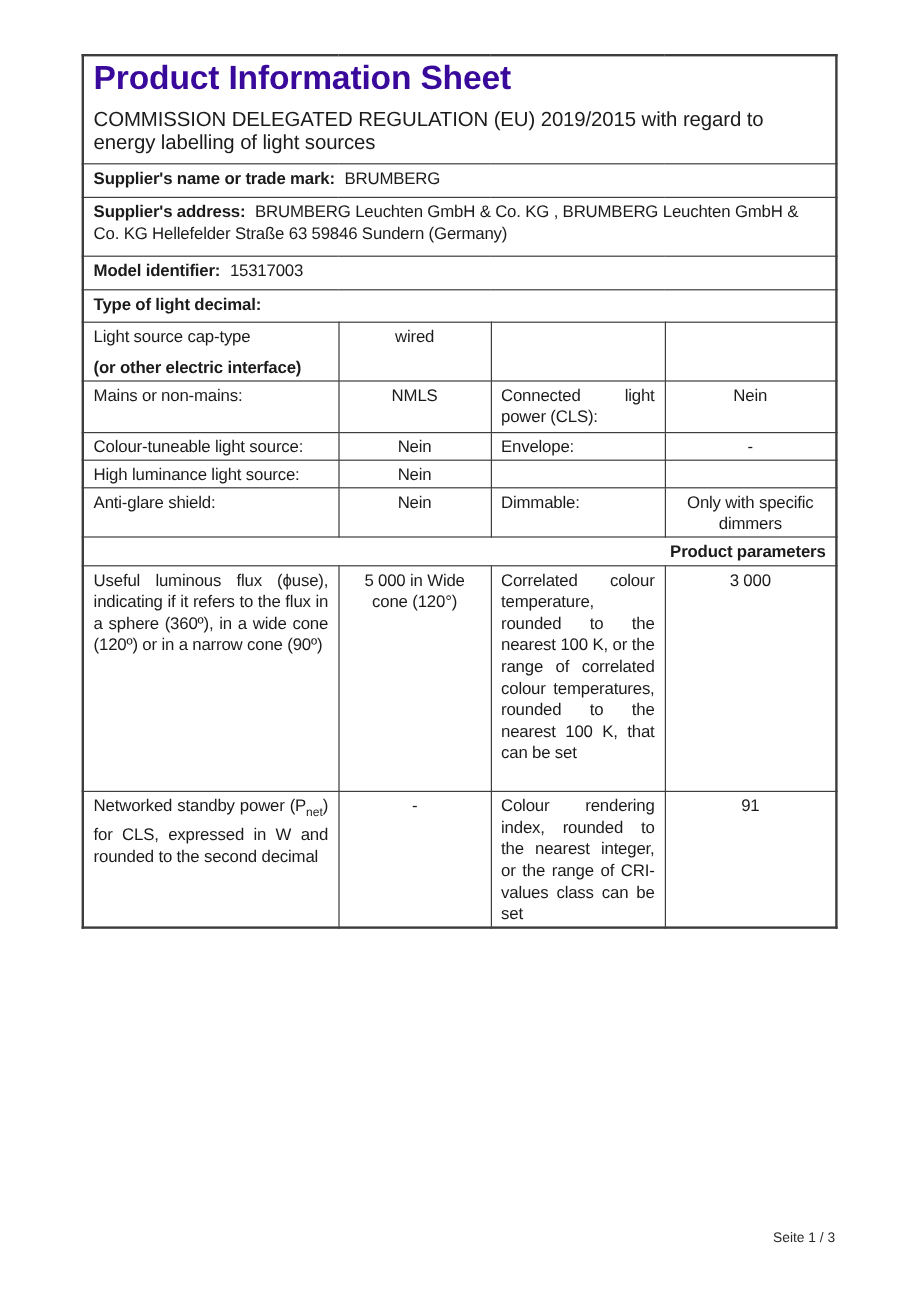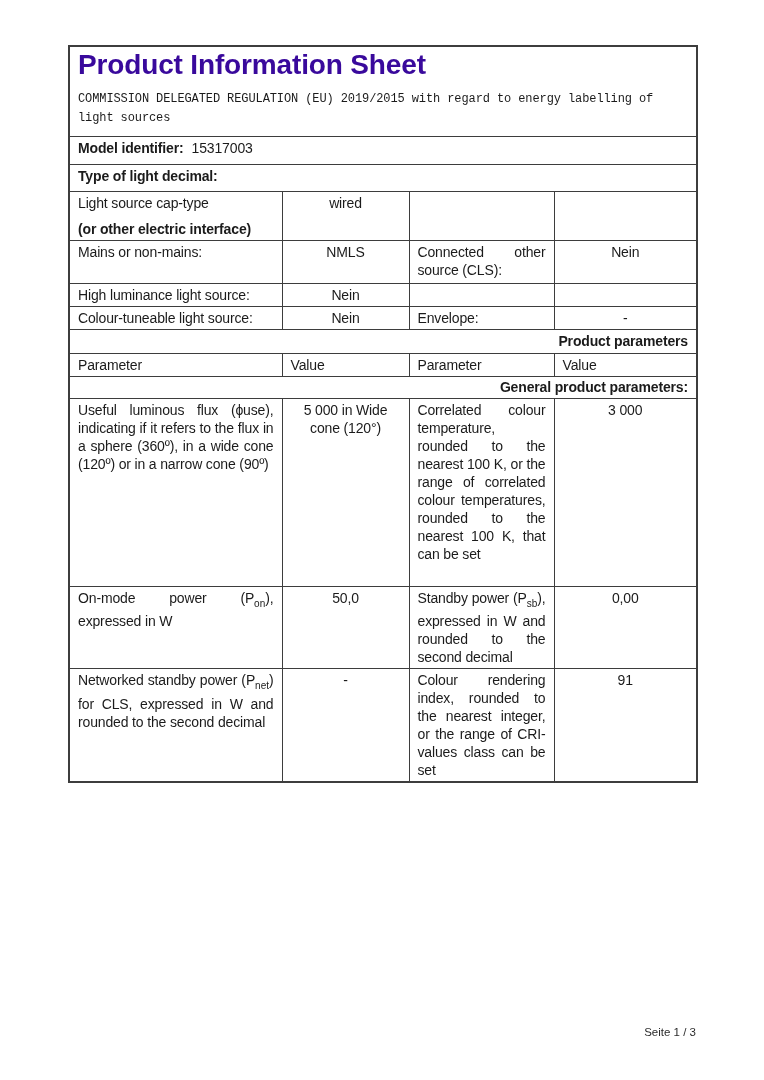--- a/index.html
+++ b/index.html
@@ -32,24 +32,23 @@
   }
   
   td.title-cell { padding: 8px 10px 6px 10px; }
   .doc-title {
     font-size: 28px;
     font-weight: bold;
     line-height: 32px;
     margin-bottom: 9px;
   }
   .doc-subtitle {
-    font-size: 12px;
+    font-size: 17px;
     line-height: 19px;
     letter-spacing: -0.1px;
-    font-family: Liberation Mono, monospace;
   }
   
   td.info-cell { padding-top: 5px; }
   .lbl { font-weight: bold; }
   .lbl-val { margin-left: 8px; }
   
   td.param { text-align: justify; }
   td.value { text-align: center; padding: 2px 4px; }
   td.span-head {
     text-align: right;
@@ -80,21 +79,31 @@
     </colgroup>
 
     <tbody>
         <tr style="height:90px">
       <td colspan="4" class="title-cell">
         <div class="doc-title" style="color: rgb(57, 9, 156);">Product Information Sheet</div>
         <div class="doc-subtitle">COMMISSION DELEGATED REGULATION (EU) 2019/2015 with regard to energy labelling of light sources</div>
       </td>
     </tr>
 
+    <tr style="height:28px">
+      <td colspan="4" class="info-cell">
+        <span class="lbl">Supplier's name or trade mark:</span><span class="lbl-val">BRUMBERG</span>
+      </td>
+    </tr>
 
+    <tr style="height:49px">
+      <td colspan="4" class="info-cell">
+        <span class="lbl">Supplier's address:</span><span class="lbl-val">BRUMBERG Leuchten GmbH &amp; Co. KG , BRUMBERG Leuchten GmbH &amp; Co. KG Hellefelder Straße 63 59846 Sundern (Germany)</span>
+      </td>
+    </tr>
 
     <tr style="height:28px">
       <td colspan="4" class="info-cell">
         <span class="lbl">Model identifier:</span><span class="lbl-val">15317003</span>
       </td>
     </tr>
 
     <tr style="height:27px">
       <td colspan="4" class="info-cell">
         <span class="lbl">Type of light decimal:</span>
@@ -106,60 +115,51 @@
         <div>Light source cap-type</div>
         <div class="cap-line2">(or other electric interface)</div>
       </td>
       <td class="value">wired</td>
       <td class="param"></td>
       <td class="value"></td>
     </tr>
     <tr style="height:43px">
       <td class="param">Mains or non-mains:</td>
       <td class="value">NMLS</td>
-      <td class="param">Connected other source (CLS):</td>
+      <td class="param">Connected light power (CLS):</td>
       <td class="value">Nein</td>
+    </tr>
+    <tr style="height:22px">
+      <td class="param">Colour-tuneable light source:</td>
+      <td class="value">Nein</td>
+      <td class="param">Envelope:</td>
+      <td class="value">-</td>
     </tr>
     <tr style="height:22px">
       <td class="param">High luminance light source:</td>
       <td class="value">Nein</td>
       <td class="param"></td>
       <td class="value"></td>
     </tr>
-    <tr style="height:22px">
-      <td class="param">Colour-tuneable light source:</td>
+    <tr style="height:38px">
+      <td class="param">Anti-glare shield:</td>
       <td class="value">Nein</td>
-      <td class="param">Envelope:</td>
-      <td class="value">-</td>
+      <td class="param">Dimmable:</td>
+      <td class="value">Only with specific dimmers</td>
     </tr>
 
     <tr style="height:24px">
       <td colspan="4" class="span-head">Product parameters</td>
-    </tr>
-    <tr style="height:22px">
-      <td>Parameter</td>
-      <td>Value</td>
-      <td>Parameter</td>
-      <td>Value</td>
-    </tr>
-    <tr style="height:20px">
-      <td colspan="4" class="span-head" style="padding-top:1px">General product parameters:</td>
     </tr>
 
     <tr style="height:188px">
       <td class="param">Useful luminous flux (ϕuse), indicating if it refers to the flux in a sphere (360º), in a wide cone (120º) or in a narrow cone (90º)</td>
       <td class="value">5 000 in Wide cone (120°)</td>
       <td class="param">Correlated colour temperature, rounded to the nearest 100 K, or the range of correlated colour temperatures, rounded to the nearest 100 K, that can be set</td>
       <td class="value">3 000</td>
-    </tr>
-    <tr style="height:77px">
-      <td class="param"><span>On-mode power (P</span><sub>on</sub><span>), expressed in W</span></td>
-      <td class="value">50,0</td>
-      <td class="param"><span>Standby power (P</span><sub>sb</sub><span>), expressed in W and rounded to the second decimal</span></td>
-      <td class="value">0,00</td>
     </tr>
     <tr style="height:111px">
       <td class="param"><span>Networked standby power (P</span><sub>net</sub><span>) for CLS, expressed in W and rounded to the second decimal</span></td>
       <td class="value">-</td>
       <td class="param">Colour rendering index, rounded to the nearest integer, or the range of CRI-values class can be set</td>
       <td class="value">91</td>
     </tr>
   </tbody>
     </table>
 </div>

